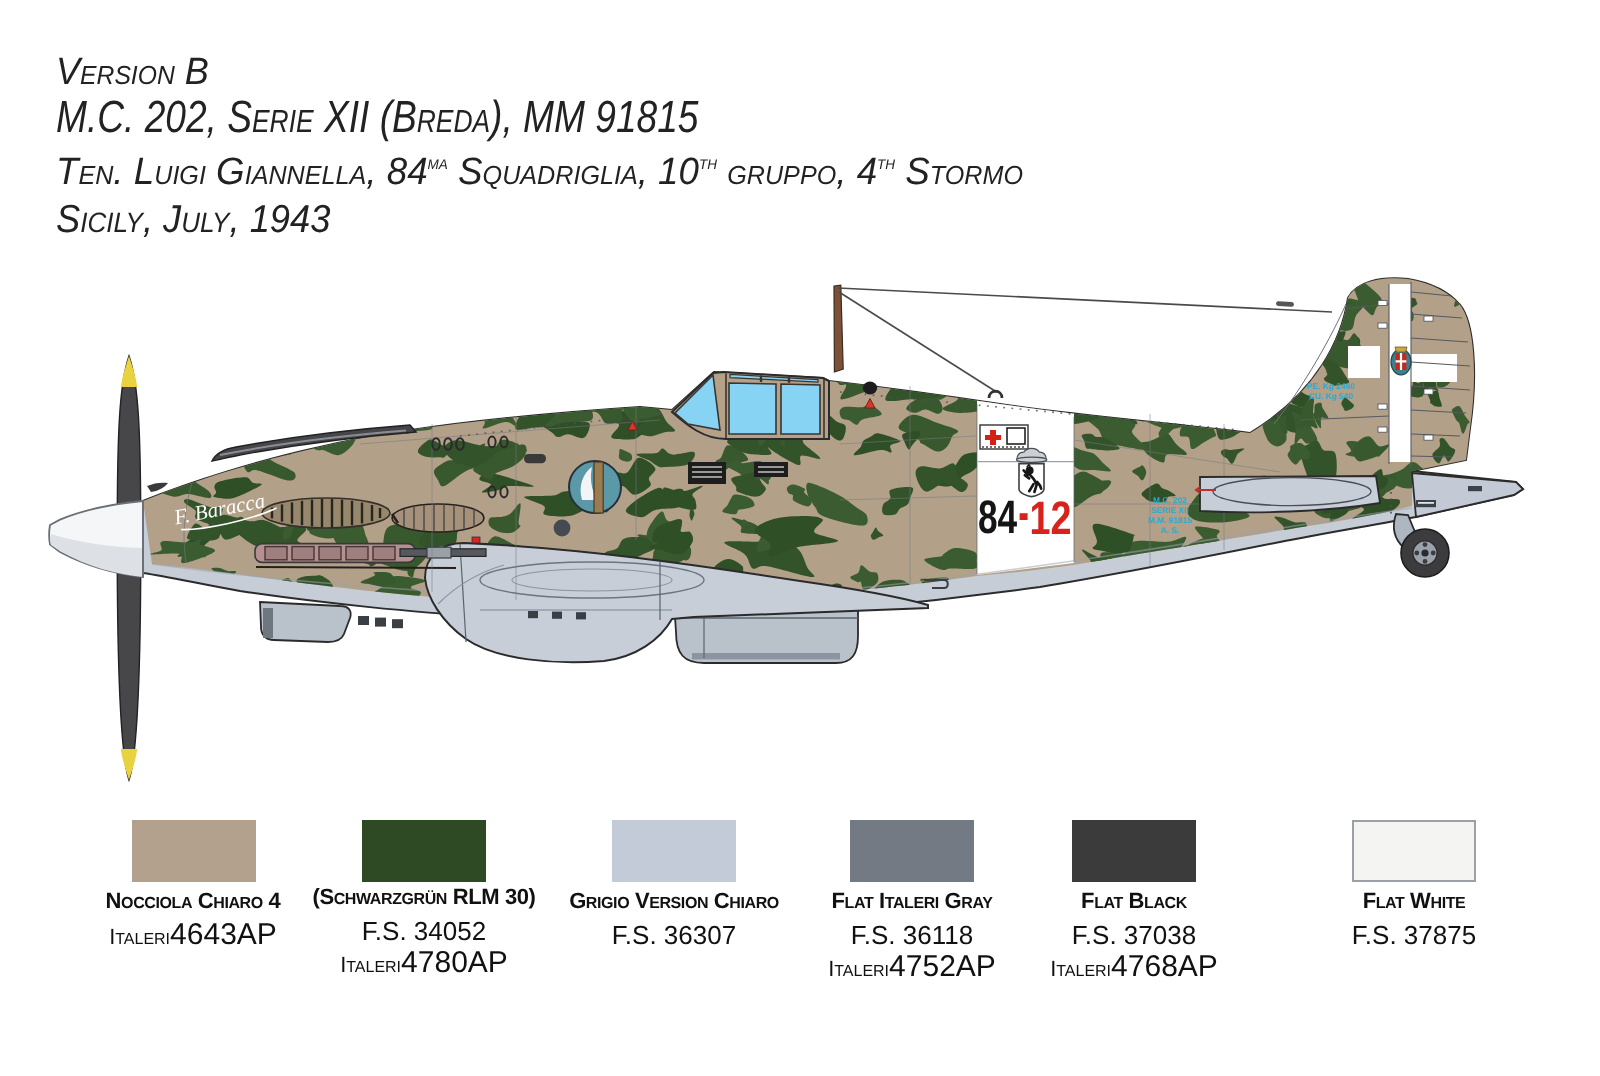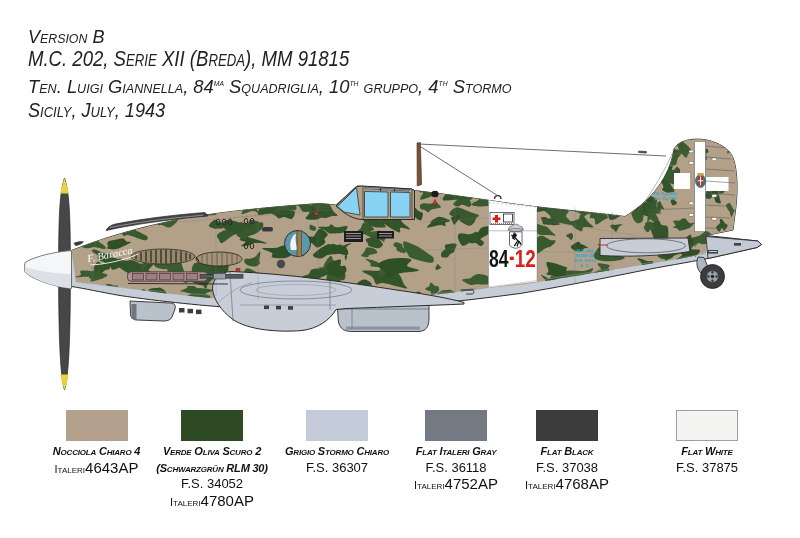--- a/index.html
+++ b/index.html
@@ -5,21 +5,21 @@
   html,body{margin:0;padding:0;background:#ffffff;width:800px;height:538px;overflow:hidden;}
   body{font-family:"Liberation Sans",sans-serif;position:relative;}
   .hdr div{position:absolute;left:27.5px;color:#222;font-style:italic;font-variant:small-caps;line-height:1;white-space:nowrap;transform-origin:0 0;}
   .h1{font-size:19px;top:26.9px;transform:scaleX(0.95);}
   .h2{font-size:22.5px;top:48.4px;transform:scaleX(0.825);}
   .h3{font-size:19px;top:76.9px;transform:scaleX(0.967);}
   .h4{font-size:19.5px;top:101.3px;transform:scaleX(0.93);}
   sup{font-size:0.5em;vertical-align:super;}
   .sw{position:absolute;top:410px;width:180px;text-align:center;color:#111;}
   .chip{width:62px;height:31px;margin:0 auto;}
-  .nm{font-weight:bold;font-variant:small-caps;font-size:11px;line-height:16.6px;margin-top:2px;letter-spacing:-0.2px;font-style:italic;}
+  .nm{font-weight:bold;font-variant:small-caps;font-size:11px;line-height:16.6px;margin-top:2px;letter-spacing:-0.2px;}
   .fs{font-size:13px;line-height:16.6px;}
   .it{font-size:15px;line-height:16.6px;}
   .it .sc{font-variant:small-caps;font-size:11px;text-align:right;}
 </style>
 </head>
 <body>
 
 <div class="hdr">
   <div class="h1">Version B</div>
   <div class="h2">M.C. 202, Serie XII (Breda), MM 91815</div>
@@ -547,29 +547,28 @@
 </svg>
 
 <div class="sw" style="left:6.5px;">
   <div class="chip" style="background:#b3a18d;"></div>
   <div class="nm">Nocciola Chiaro 4</div>
   <div class="it"><span class="sc">Italeri</span>4643AP</div>
 </div>
 
 <div class="sw" style="left:122px;">
   <div class="chip" style="background:#2d4a24;"></div>
-  <div class="nm">Verde Oliva Scuro 2</div>
   <div class="nm" style="margin-top:0;">(Schwarzgrün RLM 30)</div>
   <div class="fs">F.S. 34052</div>
   <div class="it"><span class="sc">Italeri</span>4780AP</div>
 </div>
 
 <div class="sw" style="left:247px;">
   <div class="chip" style="background:#c3cbd8;"></div>
-  <div class="nm">Grigio Stormo Chiaro</div>
+  <div class="nm">Grigio Version Chiaro</div>
   <div class="fs">F.S. 36307</div>
 </div>
 
 <div class="sw" style="left:366px;">
   <div class="chip" style="background:#737a84;"></div>
   <div class="nm">Flat Italeri Gray</div>
   <div class="fs">F.S. 36118</div>
   <div class="it"><span class="sc">Italeri</span>4752AP</div>
 </div>
 

